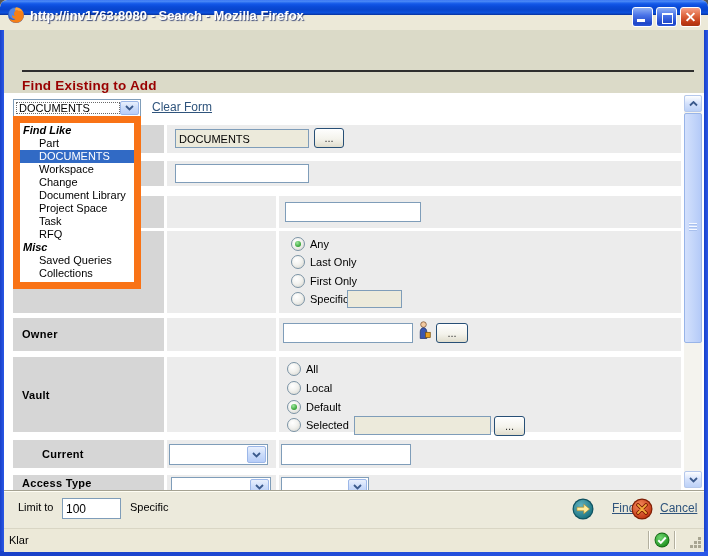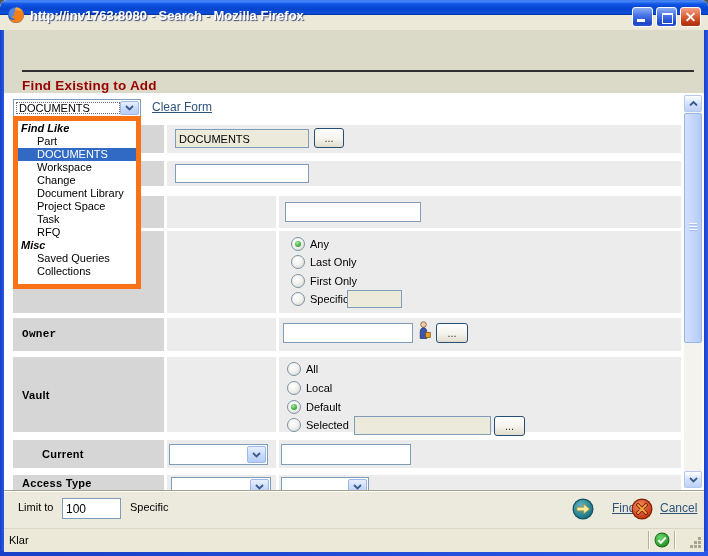--- a/index.html
+++ b/index.html
@@ -53,21 +53,21 @@
   .selfocus{position:absolute;left:2px;top:2px;right:20px;bottom:2px;border:1px dotted #6a6a6a;}
 
   .radio{position:absolute;width:12px;height:12px;border-radius:50%;border:1px solid #7b93a5;
     background:radial-gradient(circle at 38% 32%,#ffffff 0%,#f2f2ef 45%,#d4d4cc 100%);box-sizing:content-box;cursor:pointer;}
   .radio.sel::after{content:"";position:absolute;left:3px;top:3px;width:6px;height:6px;border-radius:50%;
     background:radial-gradient(circle at 38% 32%,#9fe89f,#2f9e2f 75%);}
   .rlabel{position:absolute;font-size:11px;color:#000;white-space:nowrap;}
 
   
   .dd{position:absolute;left:13px;top:116px;width:128px;height:173px;background:#fff;
-    border:5px solid #f97316;box-sizing:border-box;z-index:30;padding-top:1px;}
+    border:7px solid #f97316;box-sizing:border-box;z-index:30;padding-top:1px;}
   .dd>div{height:13px;line-height:13px;font-size:11px;white-space:nowrap;overflow:hidden;cursor:default;}
   .dd .hd{font-weight:bold;font-style:italic;padding-left:3px;}
   .dd .it{padding-left:19px;}
   .dd .selitem{background:#316ac5;color:#fff;}
 
   
   .sb{position:absolute;left:684px;top:95px;width:18px;height:393px;background:#f4f3ee;z-index:5;}
   .sbbtn{position:absolute;left:0;width:18px;height:17px;border:1px solid #b5c8ec;border-radius:2px;box-sizing:border-box;
     background:linear-gradient(180deg,#fdfeff,#d4e1fb 50%,#bcd1f7);display:flex;align-items:center;justify-content:center;cursor:pointer;}
   .sbthumb{position:absolute;left:0;top:18px;width:18px;height:230px;border:1px solid #98b4e8;border-radius:2px;box-sizing:border-box;
@@ -154,21 +154,21 @@
   <span class="rlabel" style="left:310px;top:238px;">Any</span>
   <span class="radio" style="left:291px;top:255px;"></span>
   <span class="rlabel" style="left:310px;top:256px;">Last Only</span>
   <span class="radio" style="left:291px;top:274px;"></span>
   <span class="rlabel" style="left:310px;top:275px;">First Only</span>
   <span class="radio" style="left:291px;top:292px;"></span>
   <span class="rlabel" style="left:310px;top:293px;">Specific</span>
   <input class="inp ro" style="left: 347px; top: 290px; width: 55px; height: 18px;">
 
   <div class="lblcell" style="left:13px;top:318px;width:151px;height:33px;"></div>
-  <span class="lbl" style="left:22px;top:328px;font-family:Liberation Mono, monospace;">Owner</span>
+  <span class="lbl" style="left:22px;top:328px;">Owner</span>
   <div class="ccell" style="left:167px;top:318px;width:109px;height:33px;"></div>
   <div class="ccell" style="left:279px;top:318px;width:402px;height:33px;"></div>
   <input class="inp" style="left: 283px; top: 323px; width: 130px; height: 20px;">
   <svg class="abs" style="left:416px;top:320px;" width="15" height="20" viewBox="0 0 16 20">
     <circle cx="8" cy="4.2" r="3" fill="#f2c9a0" stroke="#7a5230" stroke-width="0.8"></circle>
     <path d="M4.5 19 V12 C4.5 9.2 6.2 7.6 8 7.6 C9.8 7.6 11.5 9.2 11.5 12 V19 Z" fill="#3a57b0" stroke="#1e2f66" stroke-width="0.8"></path>
     <rect x="10.2" y="12.5" width="5" height="5.5" fill="#e8a020" stroke="#7a5210" stroke-width="0.8"></rect>
   </svg>
   <div class="btn3" style="left:436px;top:323px;width:32px;height:20px;">...</div>
 

